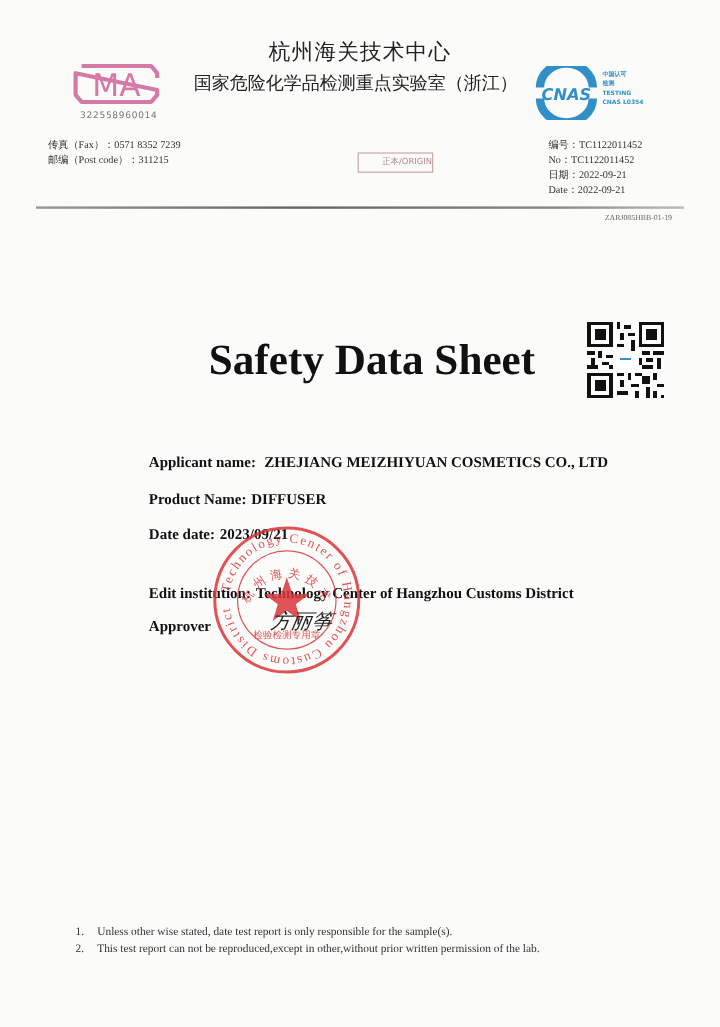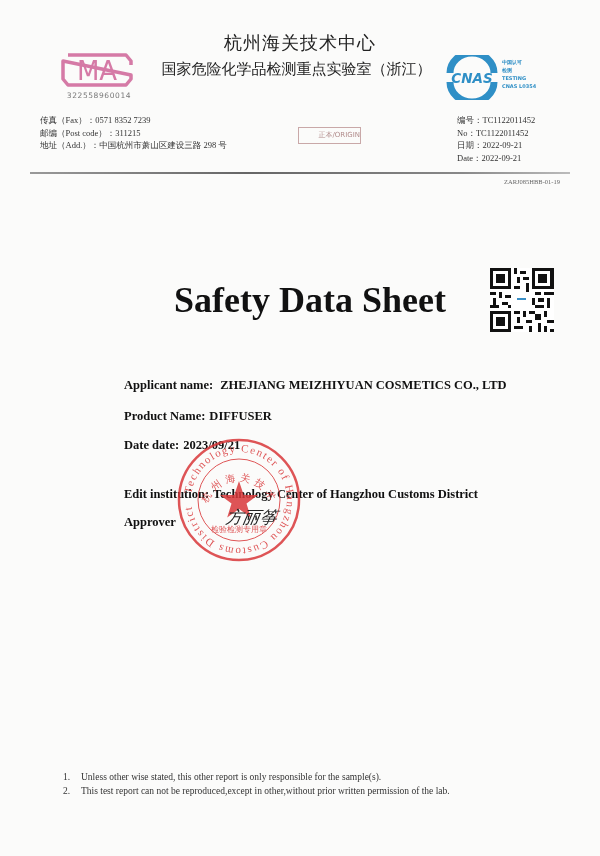--- a/index.html
+++ b/index.html
@@ -68,21 +68,20 @@
 <div class="abs cnas-text">
   <div>中国认可</div>
   <div>检测</div>
   <div>TESTING</div>
   <div>CNAS L0354</div>
 </div>
 
 <div class="abs contact">
   <div>传真（Fax）：0571 8352 7239</div>
   <div>邮编（Post code）：311215</div>
-  <div>地址（Add.）：中国杭州市萧山区建设三路 298 号</div>
 </div>
 
 <div class="abs origin">正本/ORIGIN</div>
 
 <div class="abs meta">
   <div>编号：TC1122011452</div>
   <div>No：TC1122011452</div>
   <div>日期：2022-09-21</div>
   <div>Date：2022-09-21</div>
 </div>
@@ -136,15 +135,15 @@
   </text>
   <text font-family="DejaVu Sans, sans-serif" font-size="10" fill="#d9383a" letter-spacing="4">
     <textPath href="#sealInner" startOffset="4%">杭州海关技术中心</textPath>
   </text>
   <polygon points="63,44 67.7,58 82,58 70.5,66.5 74.8,80.5 63,72 51.2,80.5 55.5,66.5 44,58 58.3,58" fill="#d9383a"></polygon>
   <text x="63" y="95" text-anchor="middle" font-family="DejaVu Sans, sans-serif" font-size="8" fill="#d9383a">检验检测专用章</text>
 </svg>
 <div class="abs signature">方丽筝</div>
 
 <div class="abs notes">
-  <div><span class="num">1.</span><span>Unless other wise stated, this other report is only responsible for the sample(s).</span></div>
+  <div><span class="num">1.</span><span>Unless other wise stated, date test report is only responsible for the sample(s).</span></div>
   <div><span class="num">2.</span><span>This test report can not be reproduced,except in other,without prior written permission of the lab.</span></div>
 </div>
 
 </body></html>

